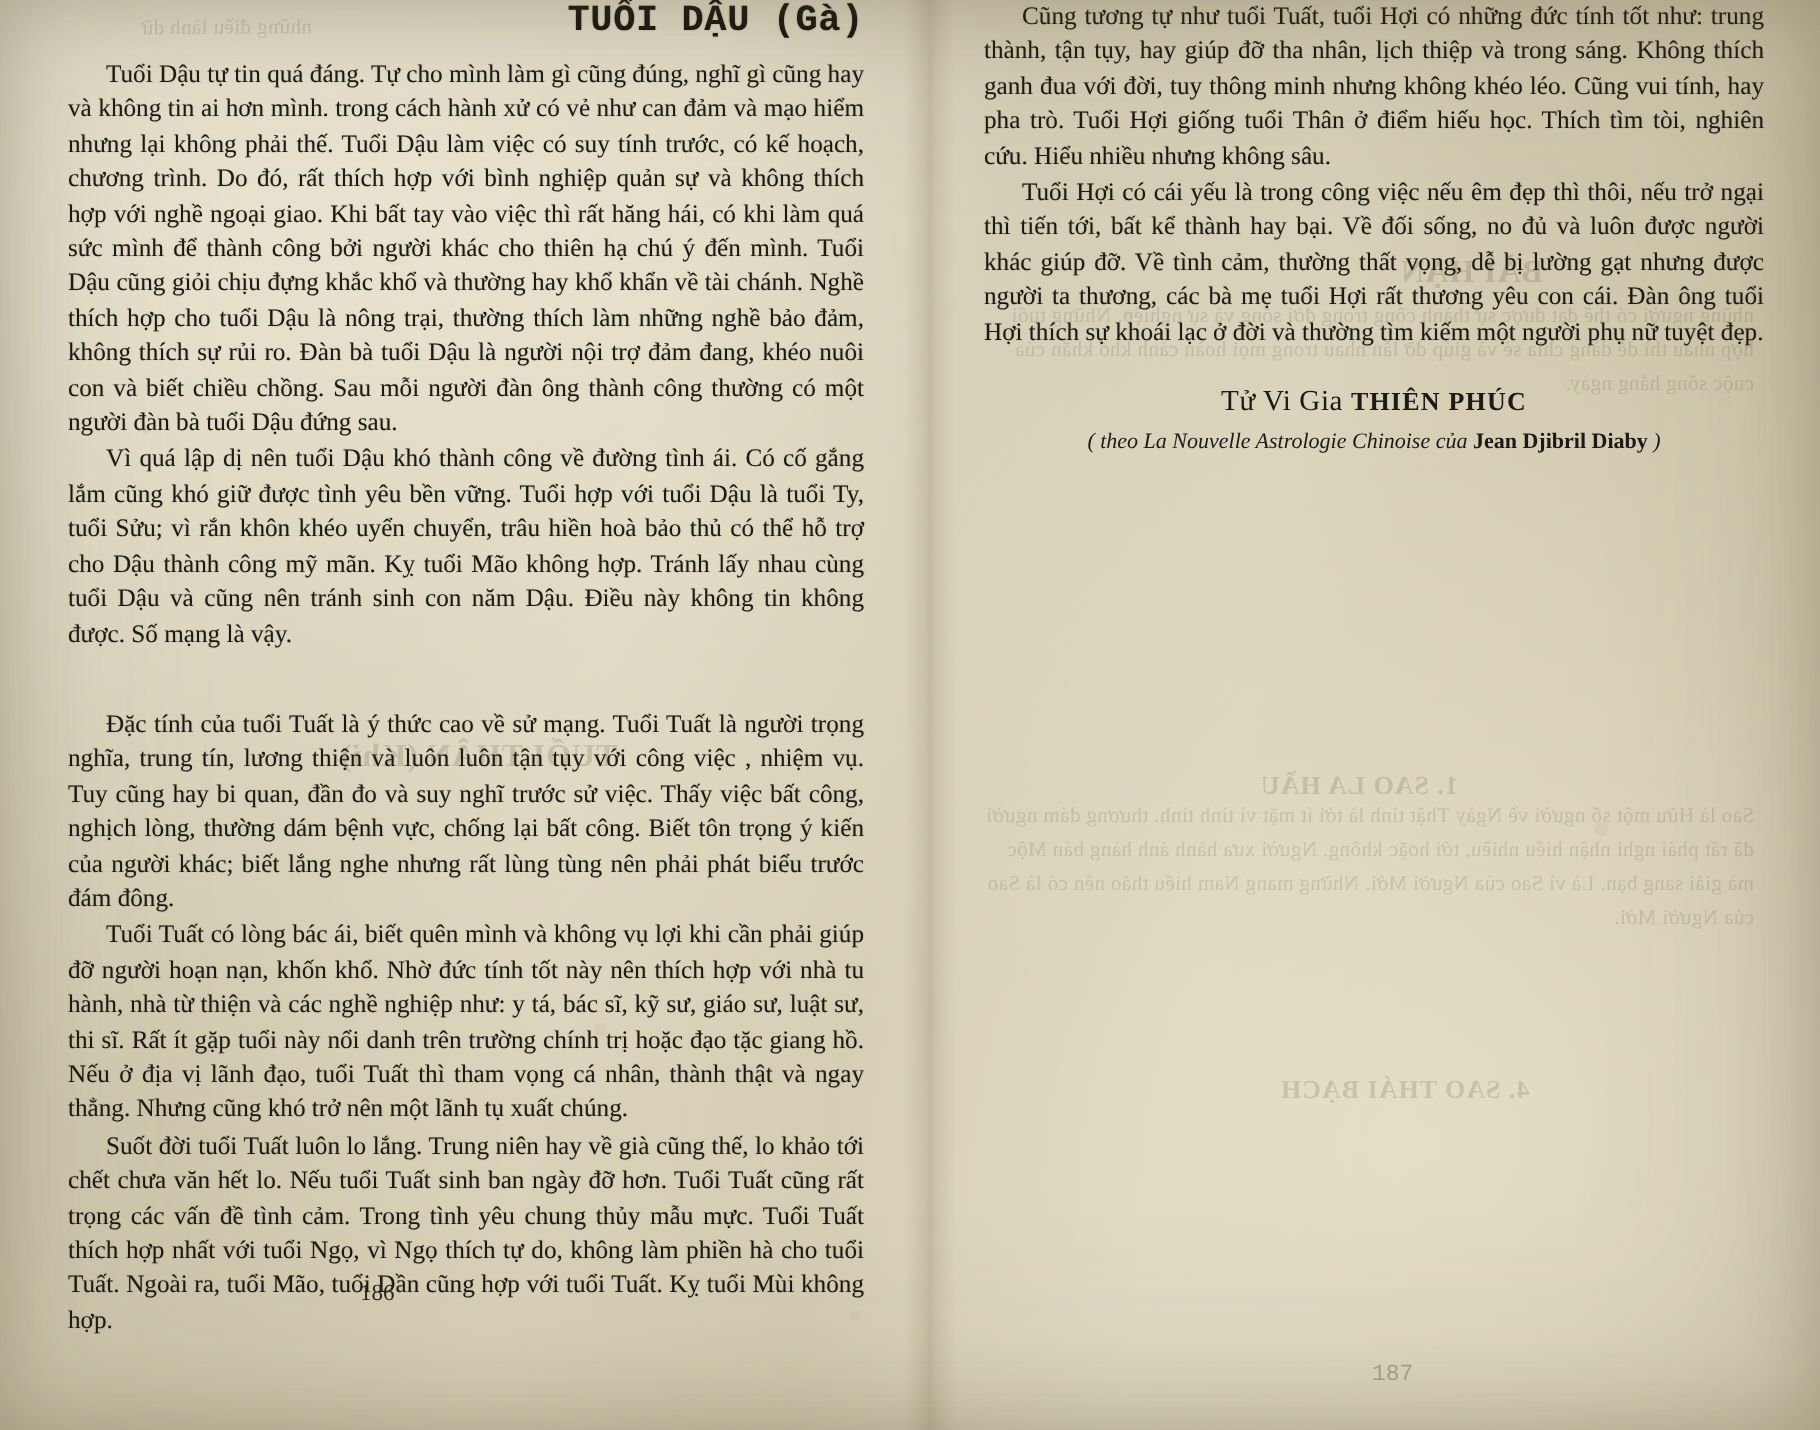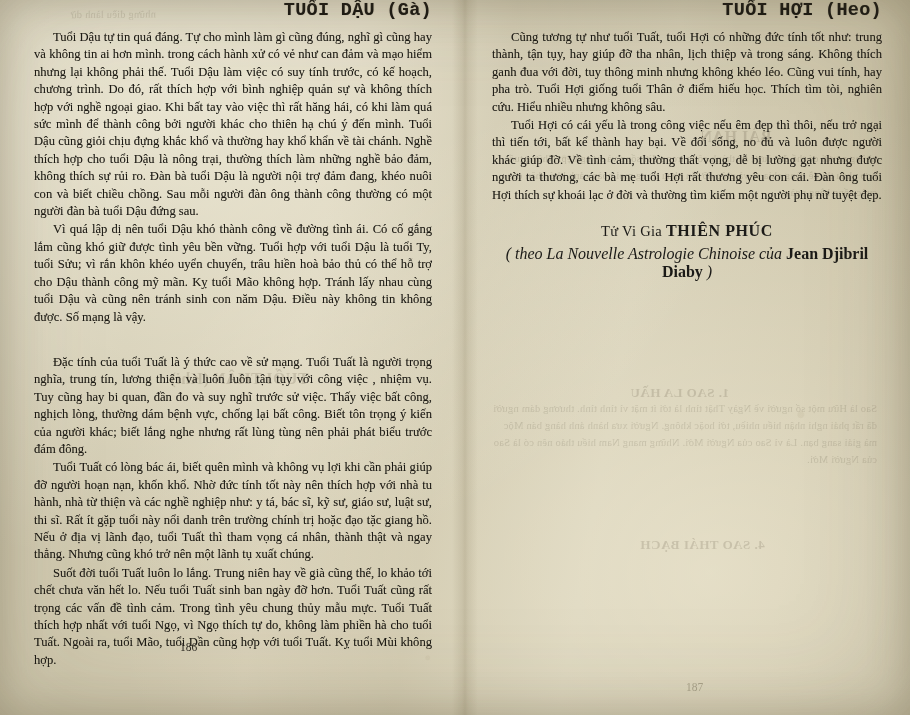--- a/index.html
+++ b/index.html
@@ -125,46 +125,47 @@
   }
   .credit {
     margin-top: 18px;
     text-align: center;
   }
   .credit .line1 {
     font-size: 14.5px;
     letter-spacing: 0.3px;
   }
   .credit .line1 b {
-    font-size: 16px;
+    font-size: 13px;
     letter-spacing: 0.6px;
     margin-top: 22px;
   }
   .credit .line2 {
-    font-size: 16px;
+    font-size: 11px;
     font-style: italic;
     margin-top: 5px;
   }
   .credit .line2 b {
     font-style: normal;
     font-weight: bold;
   }
   .folio {
     position: absolute;
     font-size: 11.5px;
     color: #2a2620;
   }
   .folio-left {
     left: 180px;
     top: 641px;
   }
   .folio-right {
     left: 686px;
     top: 681px;
     color: rgba(70,62,42,0.35);
+    font-family: Liberation Mono, monospace;
   }
   
   .ghost-head {
     position: absolute;
     font-weight: bold;
     font-size: 16px;
     color: rgba(70,62,42,0.17);
     transform: scaleX(-1);
     letter-spacing: 0.5px;
   }
@@ -200,21 +201,20 @@
       <p class="para">Đặc tính của tuổi Tuất là ý thức cao về sử mạng. Tuổi Tuất là người trọng nghĩa, trung tín, lương thiện và luôn luôn tận tụy với công việc , nhiệm vụ. Tuy cũng hay bi quan, đần đo và suy nghĩ trước sử việc. Thấy việc bất công, nghịch lòng, thường dám bệnh vực, chống lại bất công. Biết tôn trọng ý kiến của người khác; biết lắng nghe nhưng rất lùng tùng nên phải phát biểu trước đám đông.</p>
       <p class="para">Tuổi Tuất có lòng bác ái, biết quên mình và không vụ lợi khi cần phải giúp đỡ người hoạn nạn, khốn khổ. Nhờ đức tính tốt này nên thích hợp với nhà tu hành, nhà từ thiện và các nghề nghiệp như: y tá, bác sĩ, kỹ sư, giáo sư, luật sư, thi sĩ. Rất ít gặp tuổi này nổi danh trên trường chính trị hoặc đạo tặc giang hồ. Nếu ở địa vị lãnh đạo, tuổi Tuất thì tham vọng cá nhân, thành thật và ngay thẳng. Nhưng cũng khó trở nên một lãnh tụ xuất chúng.</p>
       <p class="para">Suốt đời tuổi Tuất luôn lo lắng. Trung niên hay về già cũng thế, lo khảo tới chết chưa văn hết lo. Nếu tuổi Tuất sinh ban ngày đỡ hơn. Tuổi Tuất cũng rất trọng các vấn đề tình cảm. Trong tình yêu chung thủy mẫu mực. Tuổi Tuất thích hợp nhất với tuổi Ngọ, vì Ngọ thích tự do, không làm phiền hà cho tuổi Tuất. Ngoài ra, tuổi Mão, tuổi Dần cũng hợp với tuổi Tuất. Kỵ tuổi Mùi không hợp.</p>
     </div>
 
   </div>
 
   <div class="col col-right">
 
     <div class="blk">
-      <h2 class="section-title">TUỔI HỢI (Heo)</h2>
       <p class="para">Cũng tương tự như tuổi Tuất, tuổi Hợi có những đức tính tốt như: trung thành, tận tụy, hay giúp đỡ tha nhân, lịch thiệp và trong sáng. Không thích ganh đua với đời, tuy thông minh nhưng không khéo léo. Cũng vui tính, hay pha trò. Tuổi Hợi giống tuổi Thân ở điểm hiếu học. Thích tìm tòi, nghiên cứu. Hiểu nhiều nhưng không sâu.</p>
       <p class="para">Tuổi Hợi có cái yếu là trong công việc nếu êm đẹp thì thôi, nếu trở ngại thì tiến tới, bất kể thành hay bại. Về đối sống, no đủ và luôn được người khác giúp đỡ. Về tình cảm, thường thất vọng, dễ bị lường gạt nhưng được người ta thương, các bà mẹ tuổi Hợi rất thương yêu con cái. Đàn ông tuổi Hợi thích sự khoái lạc ở đời và thường tìm kiếm một người phụ nữ tuyệt đẹp.</p>
     </div>
 
     <div class="credit">
       <div class="line1"><span>Tử Vi Gia </span><b>THIÊN PHÚC</b></div>
       <div class="line2"><span>( theo La Nouvelle Astrologie Chinoise của </span><b>Jean Djibril Diaby</b><span> )</span></div>
     </div>
 
   </div>

